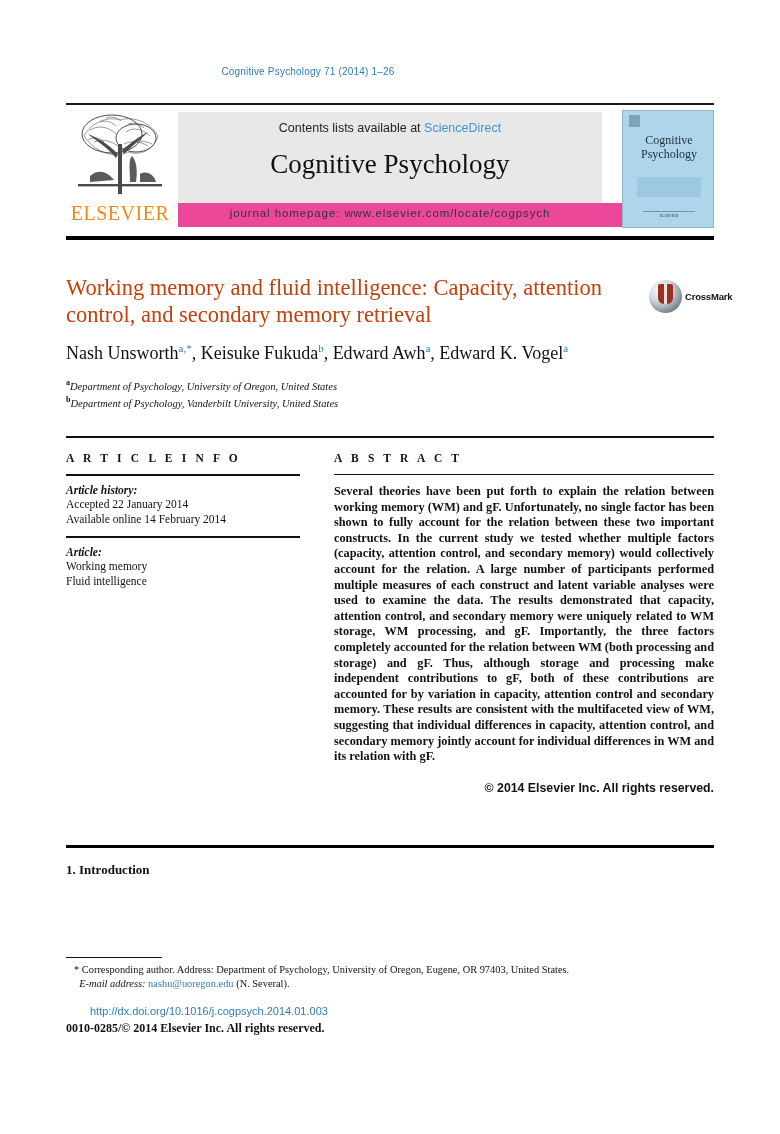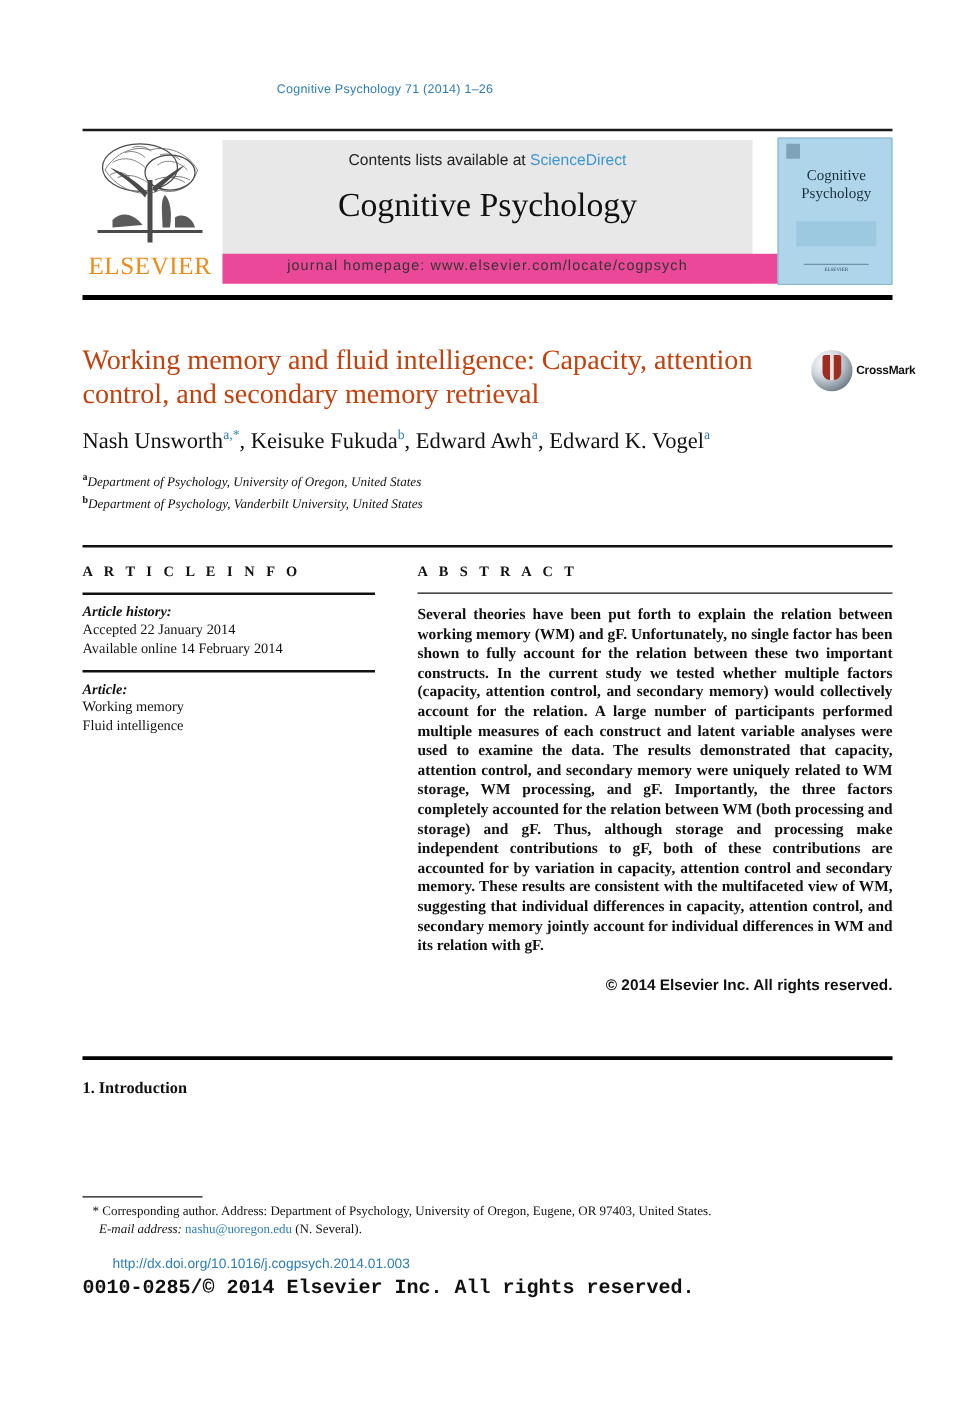--- a/index.html
+++ b/index.html
@@ -382,22 +382,22 @@
     position: absolute;
     left: 66px; top: 1005px;
     font-family: Liberation Sans, sans-serif;
     font-size: 11px;
     color: #2e7db5;
     margin-left: 24px;
   }
   .issn-line {
     position: absolute;
     left: 66px; top: 1021px;
-    font-family: Liberation Mono, monospace;
-    font-size: 16px;
+    font-family: Liberation Serif, serif;
+    font-size: 12px;
     font-weight: bold;
     color: #111;
   }
 </style>
 </head>
 <body>
 
 <div class="page">
 
   <div class="running-head">Cognitive Psychology 71 (2014) 1–26</div>

